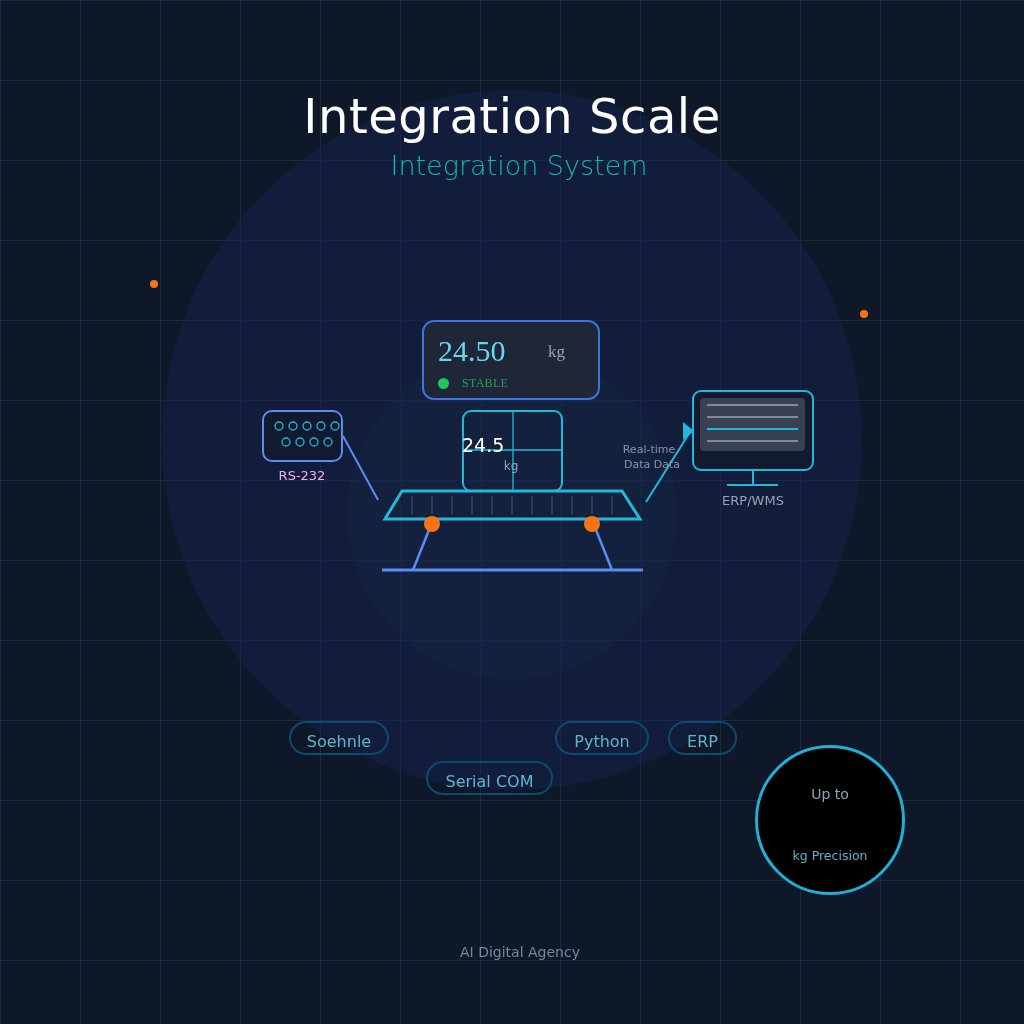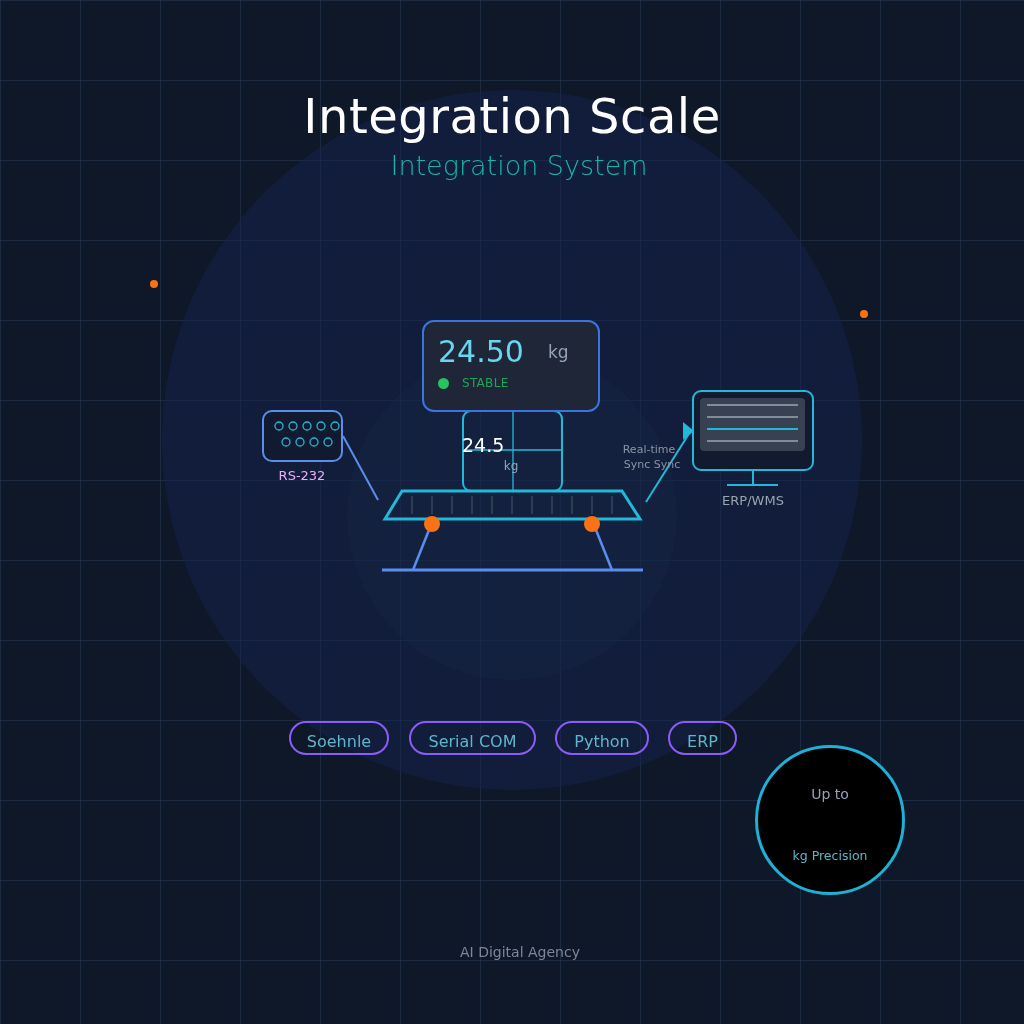--- a/index.html
+++ b/index.html
@@ -57,25 +57,26 @@
       background: #f97316;
     }
     svg.diagram {
       position: absolute;
       left: 0; top: 0;
       width: 1024px; height: 1024px;
     }
     .readout {
       position: absolute;
       left: 422px; top: 320px;
-      width: 178px; height: 92px;
+      width: 178px; height: 80px;
       border: 2px solid #3b73e0;
       border-radius: 12px;
       background: #1e2638;
       box-sizing: border-box;
+      font-family: Liberation Serif, serif;
     }
     .readout-value {
       position: absolute;
       left: 14px; top: 12px;
       font-size: 30px;
       color: #67d6ee;
       font-weight: 400;
     }
     .readout-unit {
       position: absolute;
@@ -138,21 +139,21 @@
     }
     .tags {
       position: absolute;
       top: 721px; left: 0;
       width: 1024px; height: 40px;
     }
     .tag {
       position: absolute;
       height: 34px;
       box-sizing: border-box;
-      border: 2px solid #8b5cf6;
+      border: 2px solid #0c4a6e;
       border-radius: 17px;
       color: #5eb5cc;
       font-size: 16px;
       display: flex;
       align-items: center;
       justify-content: center;
       padding-top: 6px;
     }
     .precision {
       position: absolute;
@@ -277,27 +278,27 @@
     <span class="status-text">STABLE</span>
   </div>
 </div>
 
 <div class="box-value">24.5</div>
 <div class="box-unit">kg</div>
 
 <div class="rs-label">RS-232</div>
 <div class="sync-label">
   <div>Real-time</div>
-  <div style="padding-left:6px;">Sync Sync</div>
+  <div style="padding-left:6px;">Data Data</div>
 </div>
 <div class="erp-label">ERP/WMS</div>
 
 <div class="tags">
   <div class="tag" style="left:289px; width:100px;">Soehnle</div>
-  <div class="tag" style="left:409px; width:127px;">Serial COM</div>
+  <div class="tag" style="left:426px; width:127px;margin-top:40px;">Serial COM</div>
   <div class="tag" style="left:555px; width:94px;">Python</div>
   <div class="tag" style="left:668px; width:69px;">ERP</div>
 </div>
 
 <div class="precision">
   <div class="prec-top">Up to</div>
   <div class="prec-bottom">kg Precision</div>
 </div>
 
 <div class="footer">AI Digital Agency</div>

